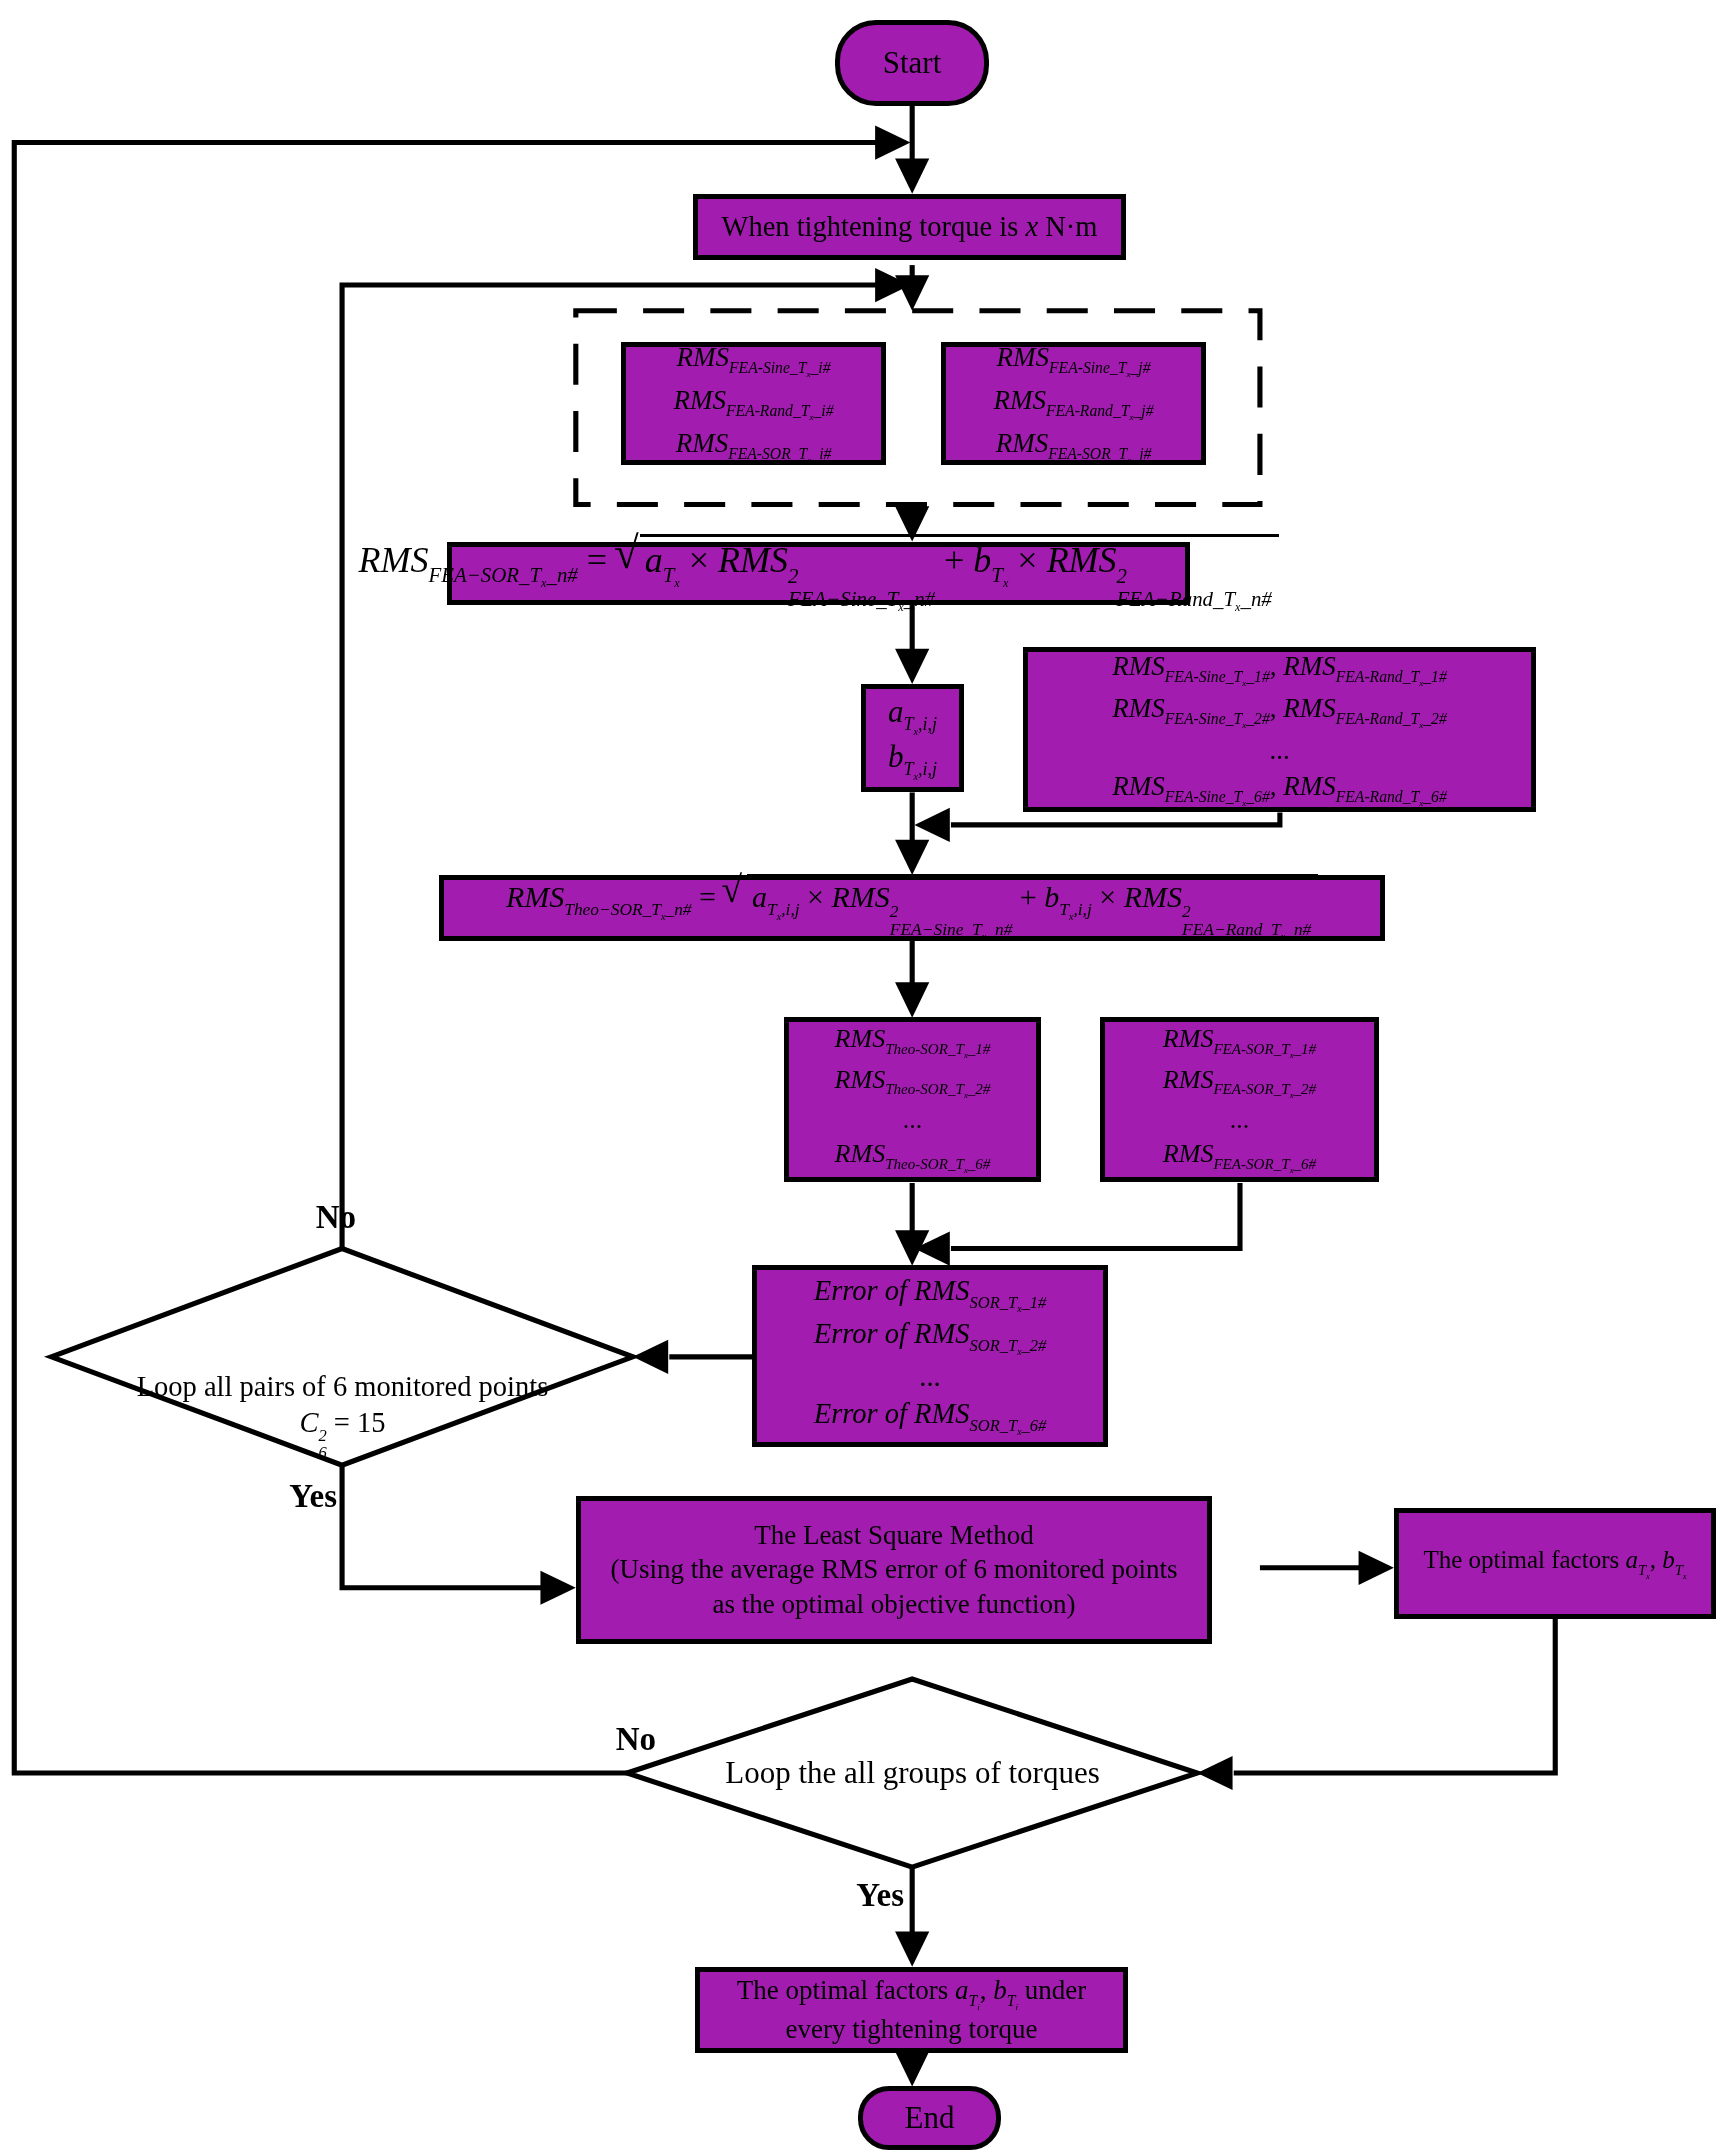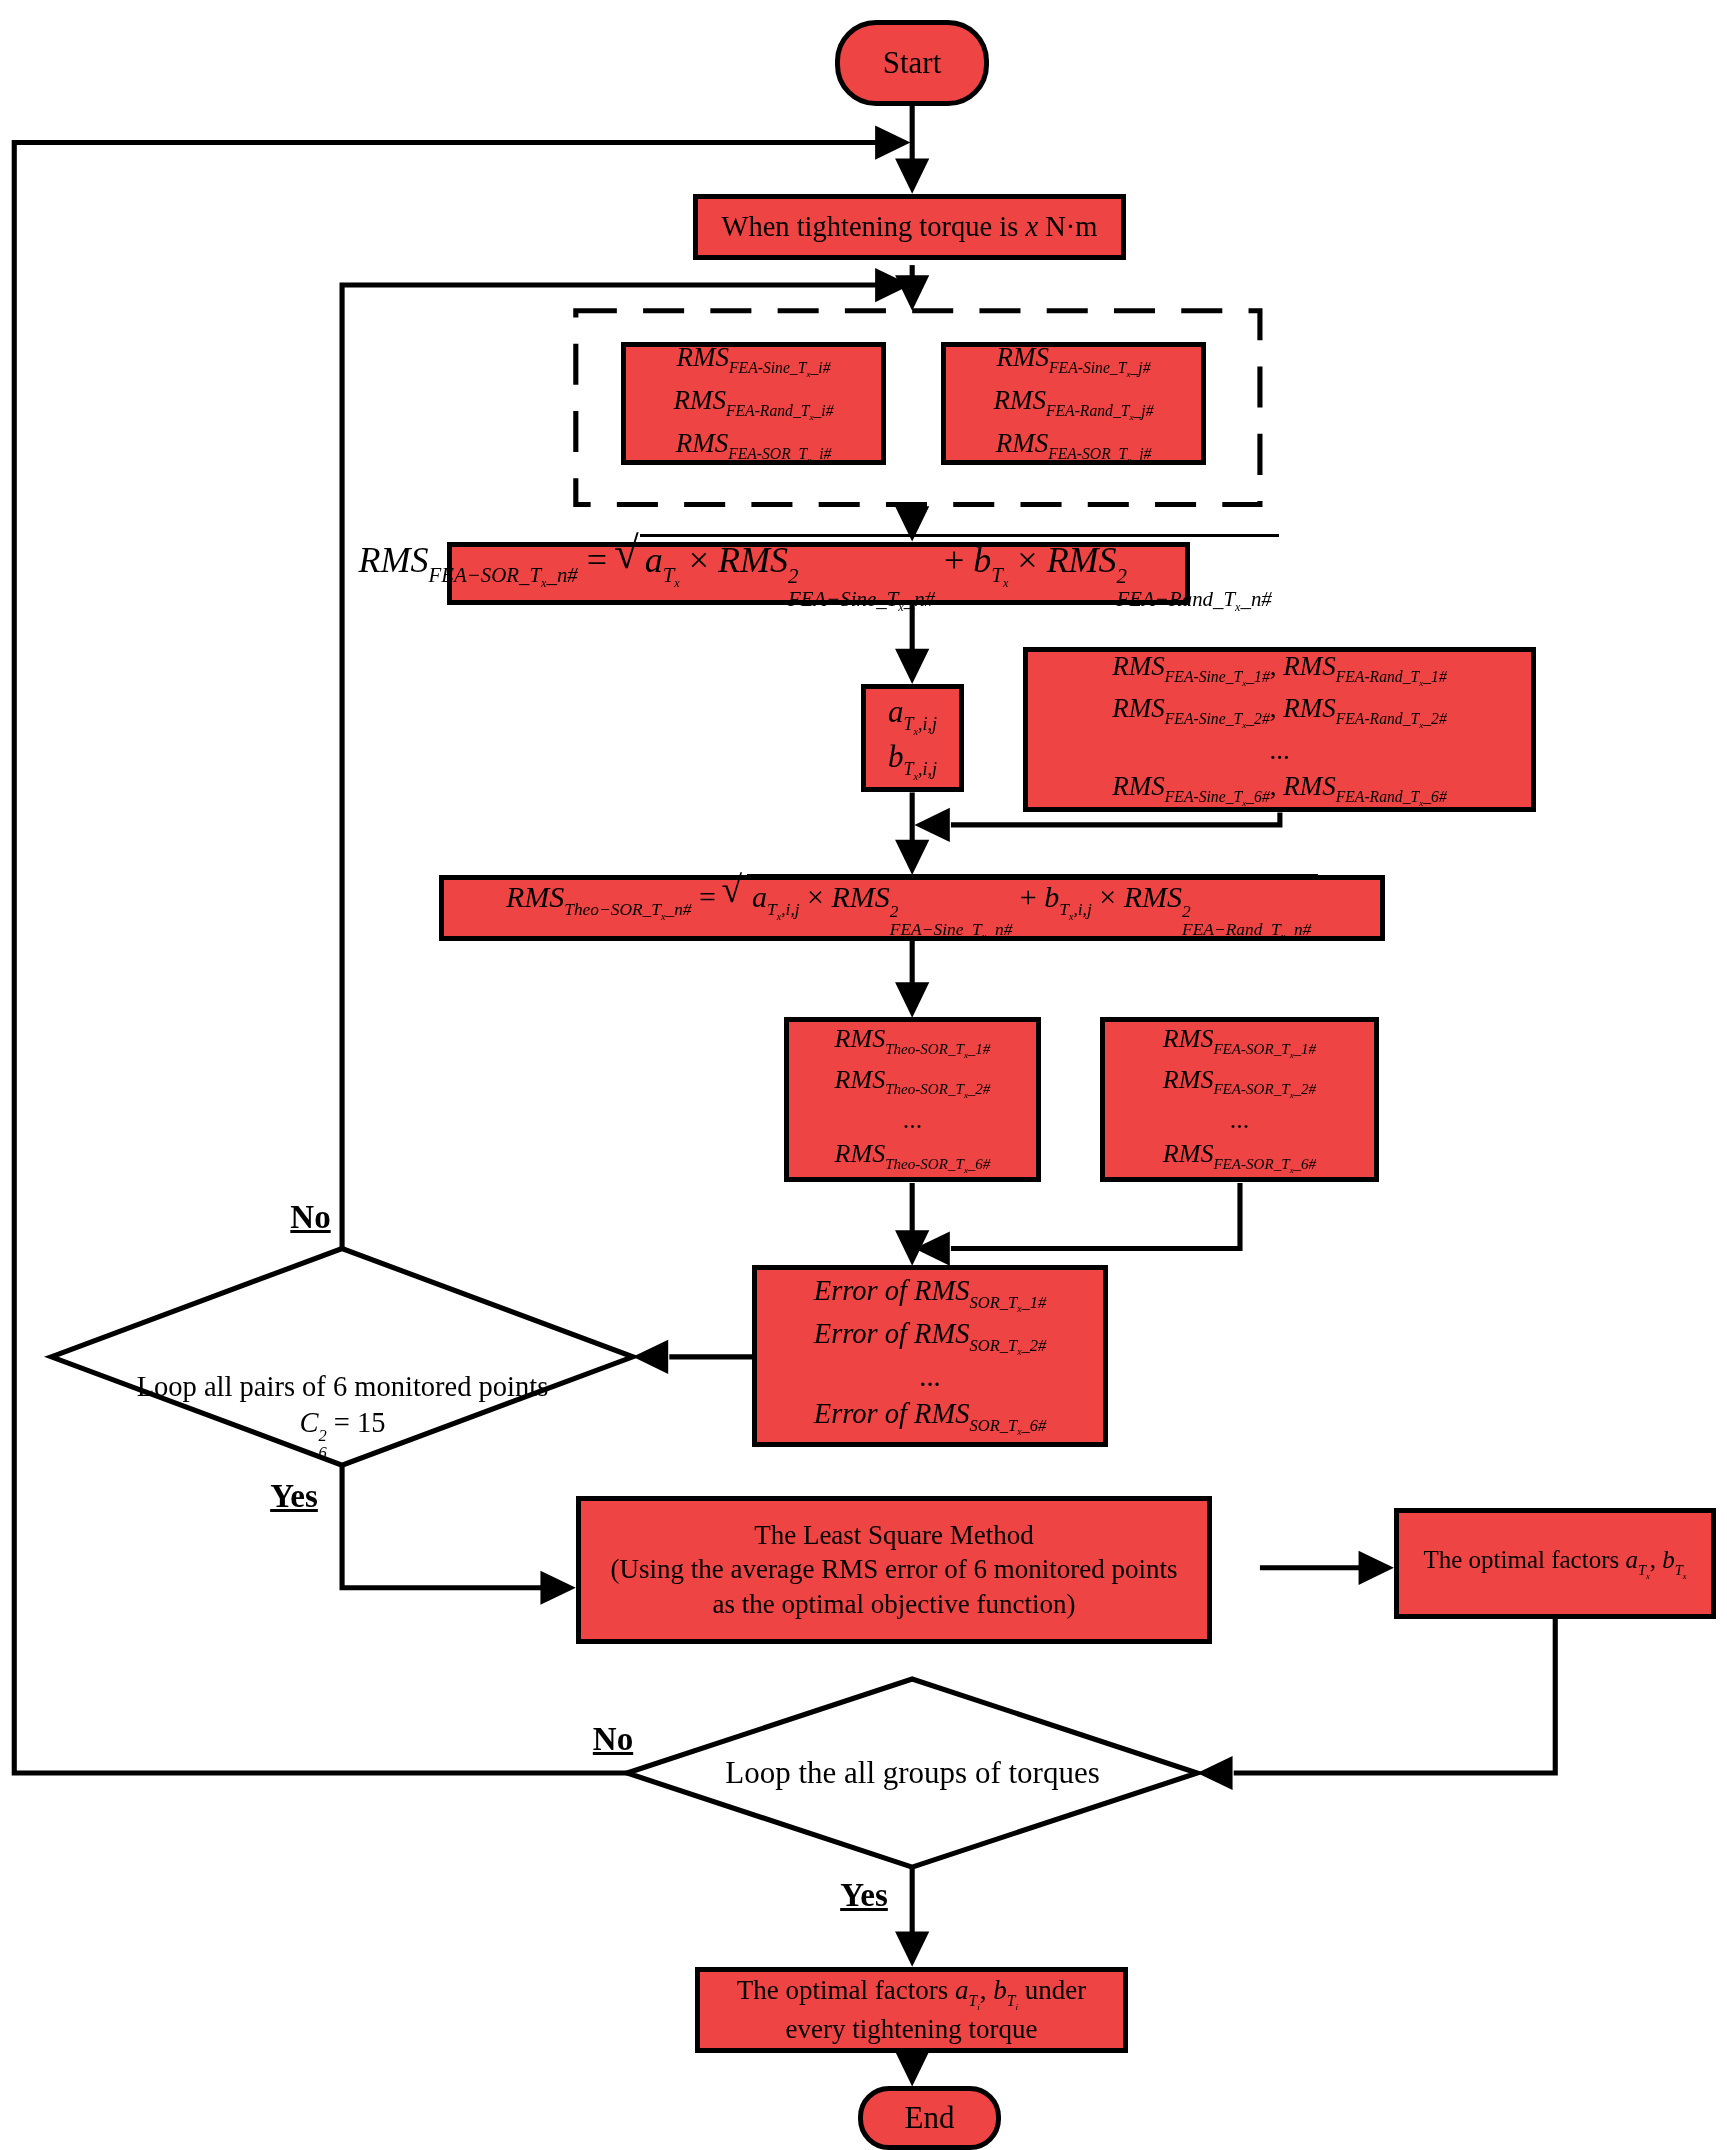--- a/index.html
+++ b/index.html
@@ -1,35 +1,35 @@
 <!DOCTYPE html>
 <html style="font-size:9px"><head>
 <meta charset="utf-8">
 <style>
   html,body{margin:0;padding:0;background:#ffffff;}
   #page{position:relative;width:1728px;height:2151px;background:#ffffff;
         font-family:"Liberation Serif","DejaVu Serif",serif;color:#000;}
   svg{position:absolute;left:0;top:0;}
-  .box{position:absolute;box-sizing:border-box;border:5.1px solid #000;background:#ef4444;
+  .box{position:absolute;box-sizing:border-box;border:5.1px solid #000;background:#a21caf;
        display:flex;flex-direction:column;align-items:center;justify-content:center;
        gap:8px;text-align:center;}
   .plain{border:none;background:transparent;}
   .round{border-radius:41px;}
   .math{font-style:italic;white-space:nowrap;line-height:1.15;}
   .m-up{font-style:normal;}
   .m-sub{font-size:.58em;vertical-align:-0.45em;line-height:1;}
   .m-stack{display:inline-flex;flex-direction:column;align-items:flex-start;
            font-size:.58em;line-height:1.08;vertical-align:-0.52em;text-align:left;}
   .m-row{display:block;}
   .m-sqrt{display:inline-block;border-top:3.4px solid #000;padding:3.4px 6.8px 0 4.6px;
           margin-left:24px;position:relative;}
   .m-sqrt::before{content:"\221A";font-style:normal;position:absolute;left:-26px;top:-9px;
           font-size:1.25em;}
   .lbl{position:absolute;font-weight:bold;text-align:center;display:flex;
-       align-items:center;justify-content:center;text-decoration:underline;}
+       align-items:center;justify-content:flex-end;}
 </style>
 </head>
 <body>
 
 <div id="page">
 
   <svg width="1728" height="2151" viewBox="0 0 3031 3773">
     <g stroke="#000" stroke-width="9" fill="none">
       <path d="M1600 185 V280"></path>
       <path d="M1100 3110 H25 V250 H1537"></path>

